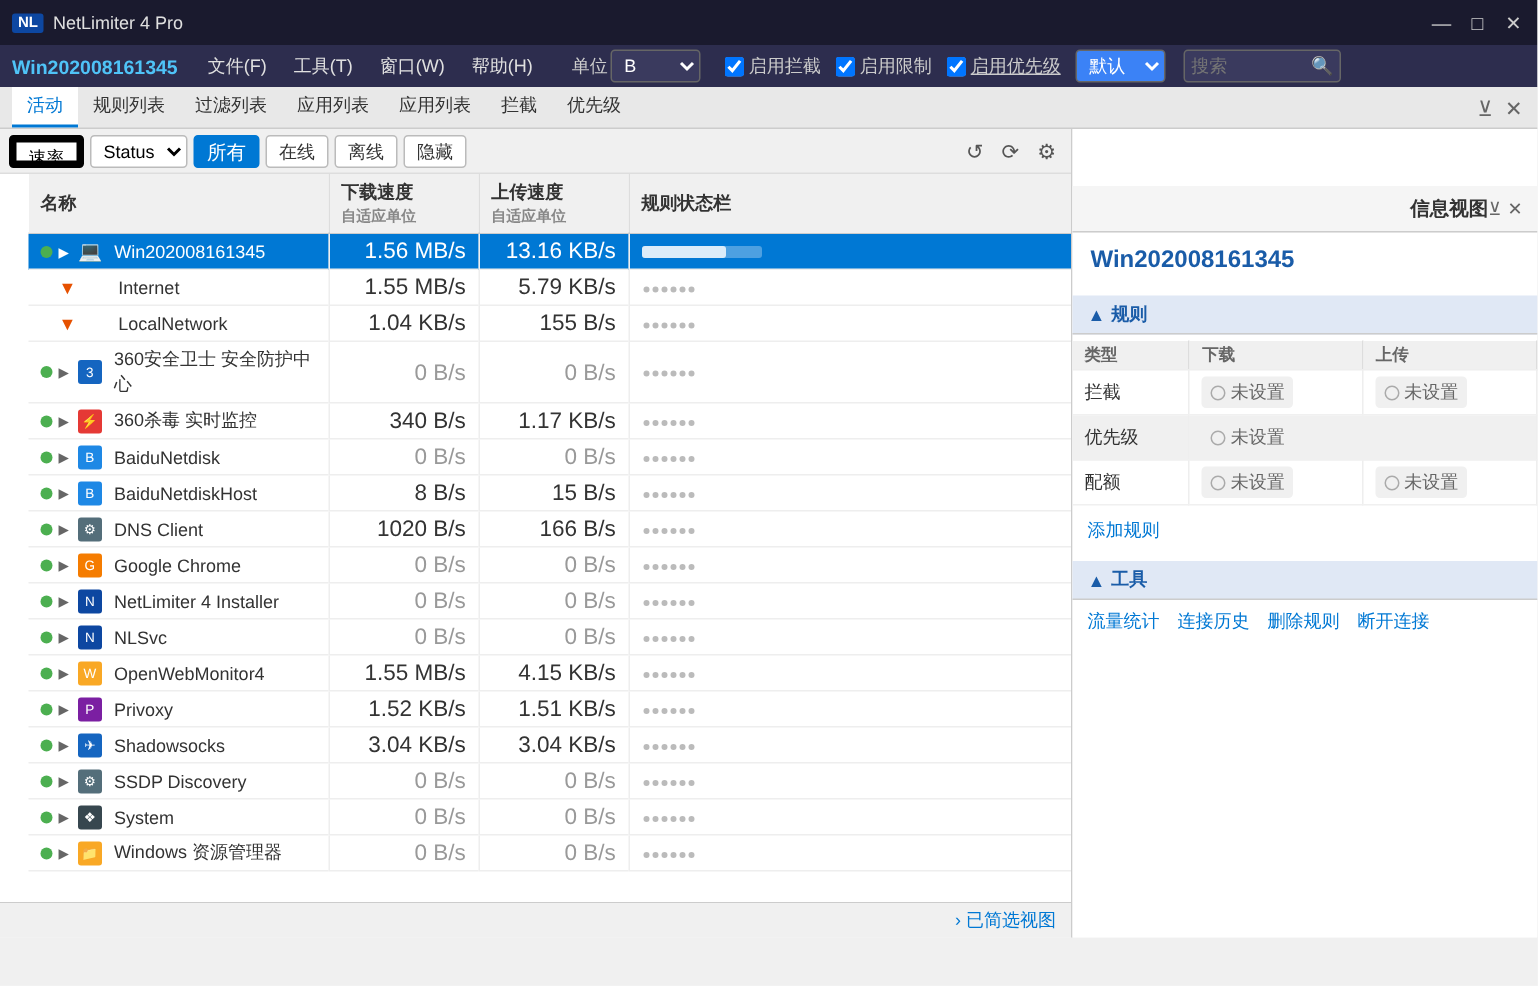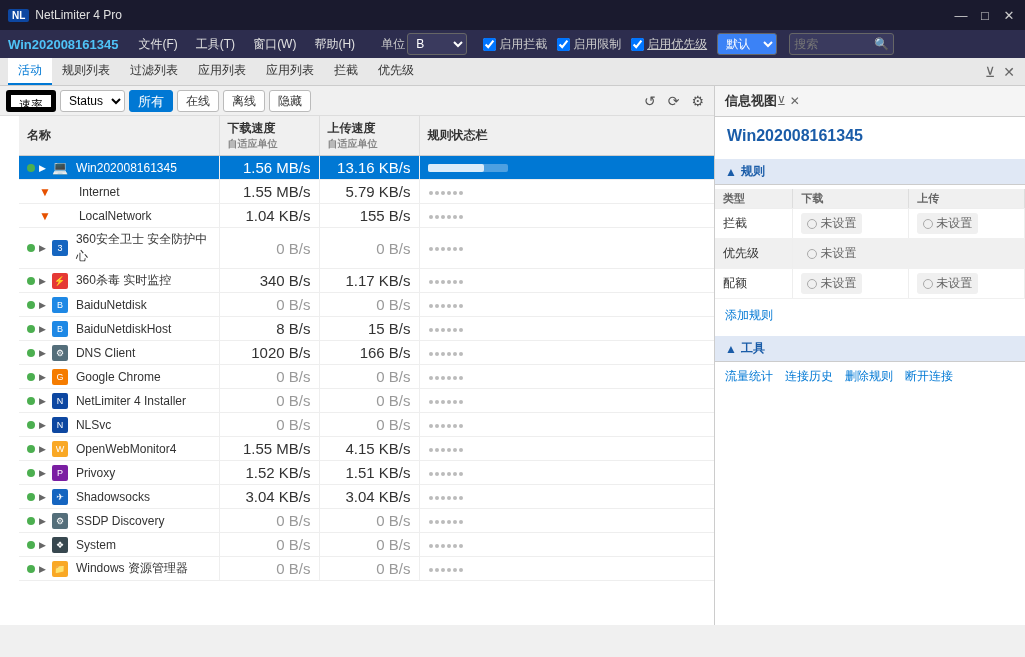--- a/index.html
+++ b/index.html
@@ -189,21 +189,22 @@
       display: flex;
       flex-direction: column;
       padding: 0;
     }
     .right-header {
       background: #f5f5f5;
       border-bottom: 1px solid #ccc;
       padding: 6px 10px;
       display: flex;
       align-items: center;
-      justify-content: flex-start;
+      justify-content: flex-end;
+      margin-top: 38px;
     }
     .right-header-title { font-size: 13px; font-weight: bold; color: #333; }
     .right-header-controls { display: flex; gap: 4px; }
     .right-section-header {
       background: #e0e8f5;
       padding: 4px 10px;
       font-size: 12px;
       font-weight: bold;
       color: #1a5ca8;
       display: flex;
@@ -582,20 +583,23 @@
                 </div>
               </td>
               <td class="speed-cell" style="color: rgb(153, 153, 153); font-style: normal;">0 B/s</td>
               <td class="speed-cell" style="color: rgb(153, 153, 153);">0 B/s</td>
               <td><span style="width:4px;height:4px;border-radius:50%;background:#bbb;display:inline-block;margin:1px;"></span><span style="width:4px;height:4px;border-radius:50%;background:#bbb;display:inline-block;margin:1px;"></span><span style="width:4px;height:4px;border-radius:50%;background:#bbb;display:inline-block;margin:1px;"></span><span style="width:4px;height:4px;border-radius:50%;background:#bbb;display:inline-block;margin:1px;"></span><span style="width:4px;height:4px;border-radius:50%;background:#bbb;display:inline-block;margin:1px;"></span><span style="width:4px;height:4px;border-radius:50%;background:#bbb;display:inline-block;margin:1px;"></span></td>
             </tr>
           </tbody>
       </table>
     </div>
 
+    <div class="bottom-bar">
+      <span class="bottom-link">› 已简选视图</span>
+    </div>
   </div>
 
   <div id="right-panel">
     <div class="right-header">
       <span class="right-header-title">信息视图</span>
       <div class="right-header-controls">
         <span style="cursor:pointer;color:#666;">⊻</span>
         <span style="cursor:pointer;color:#666;">✕</span>
       </div>
     </div>

